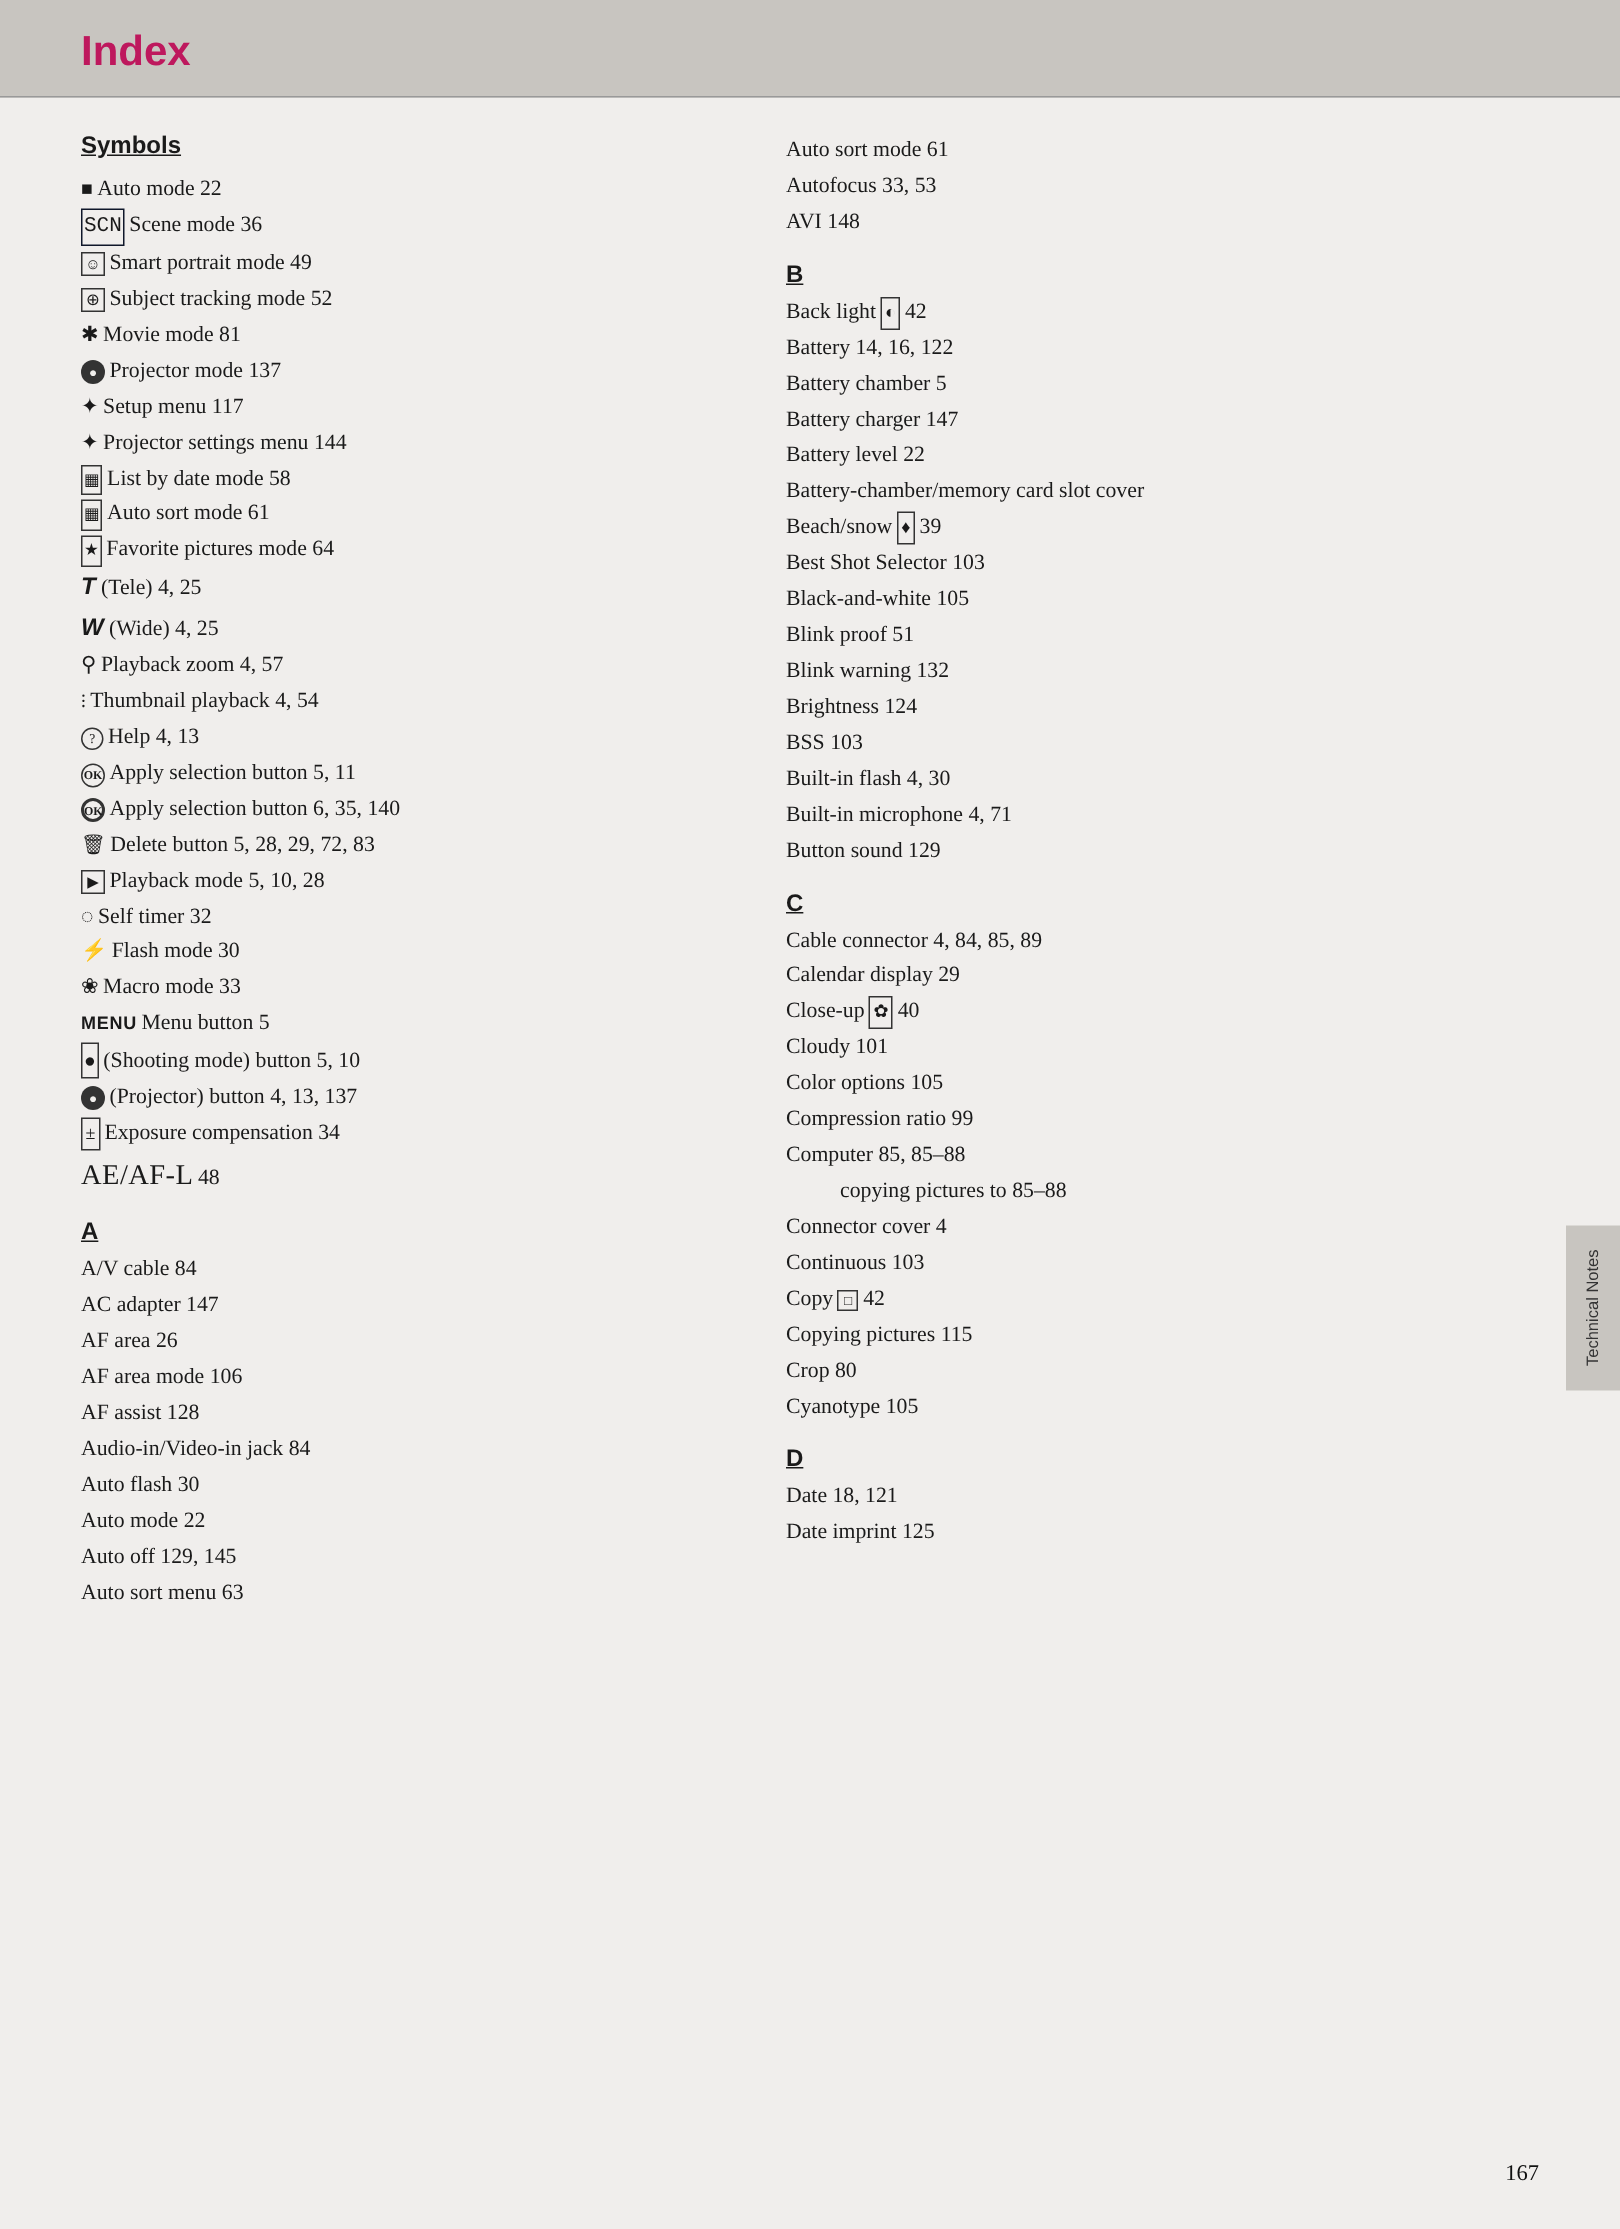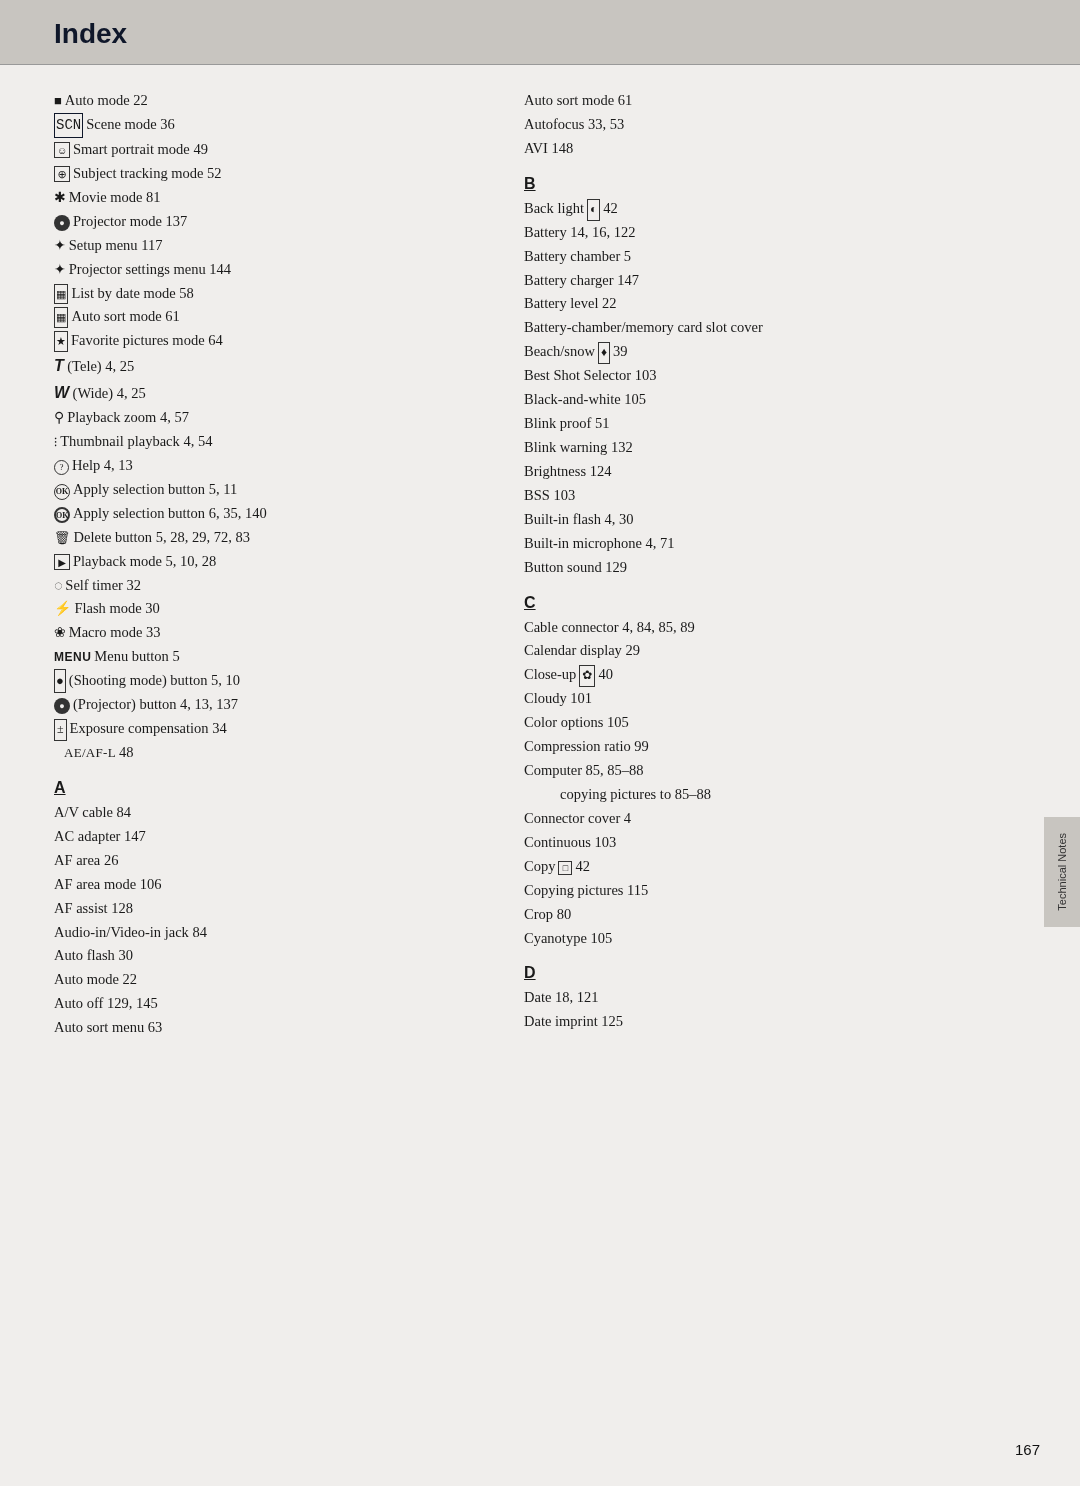--- a/index.html
+++ b/index.html
@@ -20,21 +20,21 @@
       position: relative;
     }
     .header {
       background: #c8c5c0;
       padding: 18px 54px 14px 54px;
       border-bottom: 1.5px solid #999;
     }
     .header h1 {
       font-size: 28px;
       font-weight: bold;
-      color: #0f172a;
+      color: #be185d;
       font-family: Arial, sans-serif;
     }
     .content {
       display: flex;
       padding: 24px 54px 40px 54px;
       gap: 0;
     }
     .left-column {
       width: 460px;
       padding-right: 30px;
@@ -77,23 +77,23 @@
       letter-spacing: 0.5px;
     }
     .small-caps {
       font-variant: small-caps;
       font-size: 13px;
       letter-spacing: 0.5px;
     }
     .page-number {
       position: absolute;
       bottom: 28px;
-      right: 40px;
+      right: 54px;
       font-size: 15px;
-      font-family: Liberation Sans, sans-serif;
+      font-family: Liberation Serif, serif;
       color: #111;
     }
     .side-tab {
       position: absolute;
       right: 0;
       top: 55%;
       width: 36px;
       height: 110px;
       background: #c8c5c0;
       display: flex;
@@ -118,20 +118,21 @@
 <div class="page-container">
 
   <div class="header">
     <h1>Index</h1>
   </div>
 
   <div class="content">
 
     <div class="left-column">
 
+      <div class="section-header">Symbols</div>
 
       <div class="index-item">
         <span class="icon">■</span>
         <span>Auto mode 22</span>
       </div>
       <div class="index-item">
         <span class="icon" style="font-size:14px;border:1px solid #0f172a;padding:0 1px;font-family:Liberation Mono, monospace;">SCN</span>
         <span>Scene mode 36</span>
       </div>
       <div class="index-item">
@@ -228,21 +229,21 @@
       </div>
       <div class="index-item">
         <span class="icon" style="background:#333;color:#f0eeec;border-radius:50%;display:inline-block;width:16px;height:16px;text-align:center;line-height:16px;font-size:9px;">●</span>
         <span>(Projector) button 4, 13, 137</span>
       </div>
       <div class="index-item">
         <span class="icon" style="font-size:12px;border:1px solid #333;padding:0 2px;">±</span>
         <span>Exposure compensation 34</span>
       </div>
       <div class="index-item">
-        <span class="small-caps" style="font-variant:small-caps;font-size:13px;letter-spacing:0.3px;margin-left:10px;">AE/AF-L</span>
+        <span class="small-caps" style="font-variant:small-caps;font-size:19px;letter-spacing:0.3px;">AE/AF-L</span>
         <span>48</span>
       </div>
 
       <div class="section-letter">A</div>
       <div class="index-item">
           <span>A/V cable 84</span>
         </div>
       <div class="index-item">
           <span>AC adapter 147</span>
         </div>

